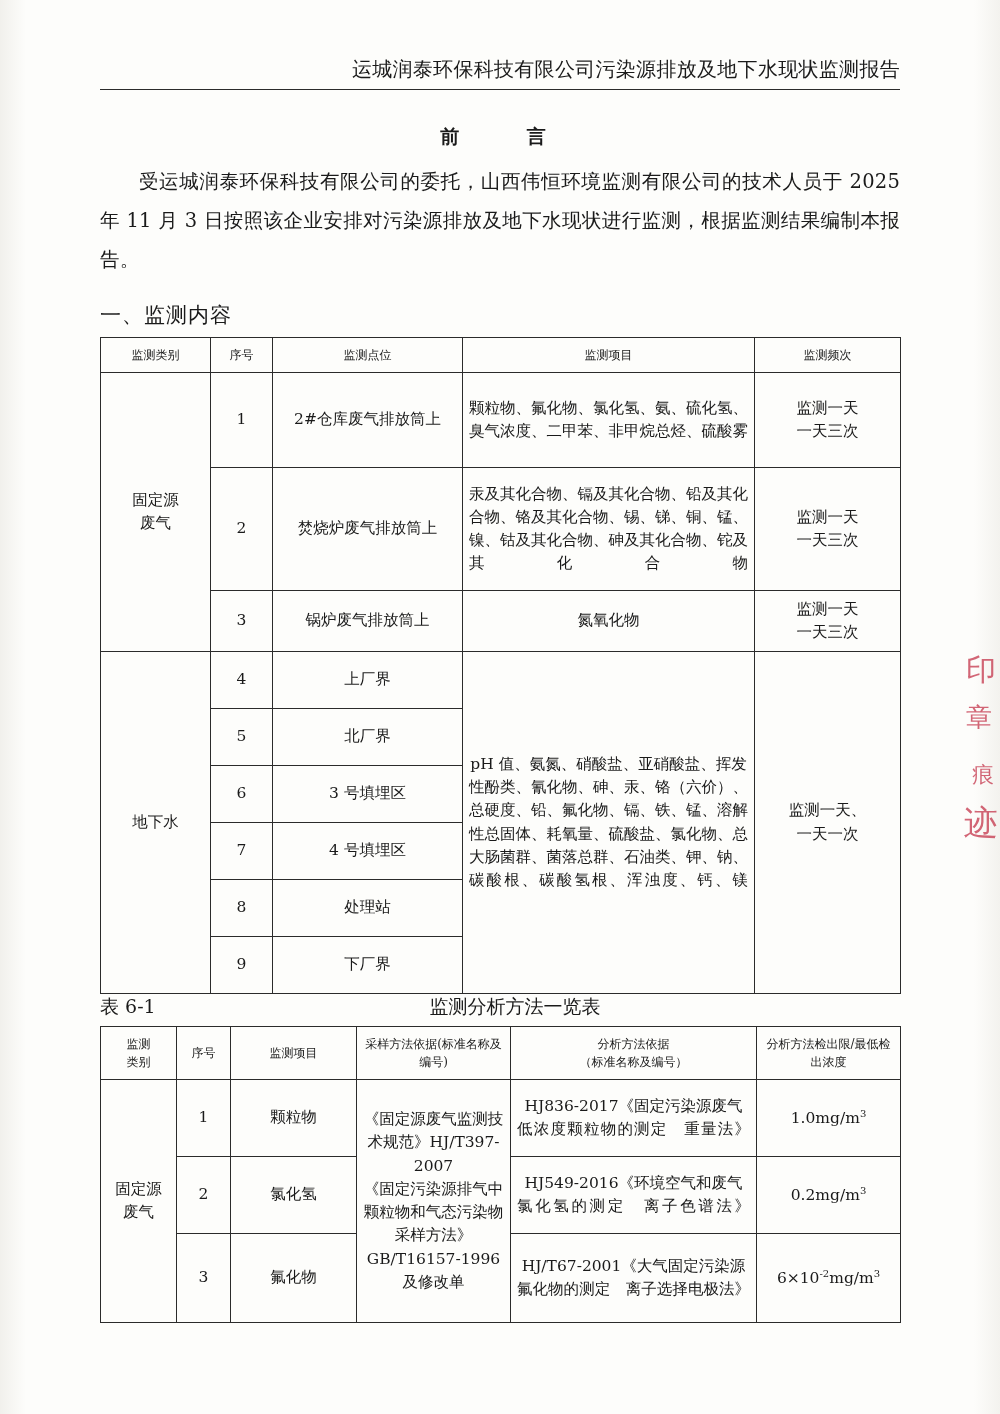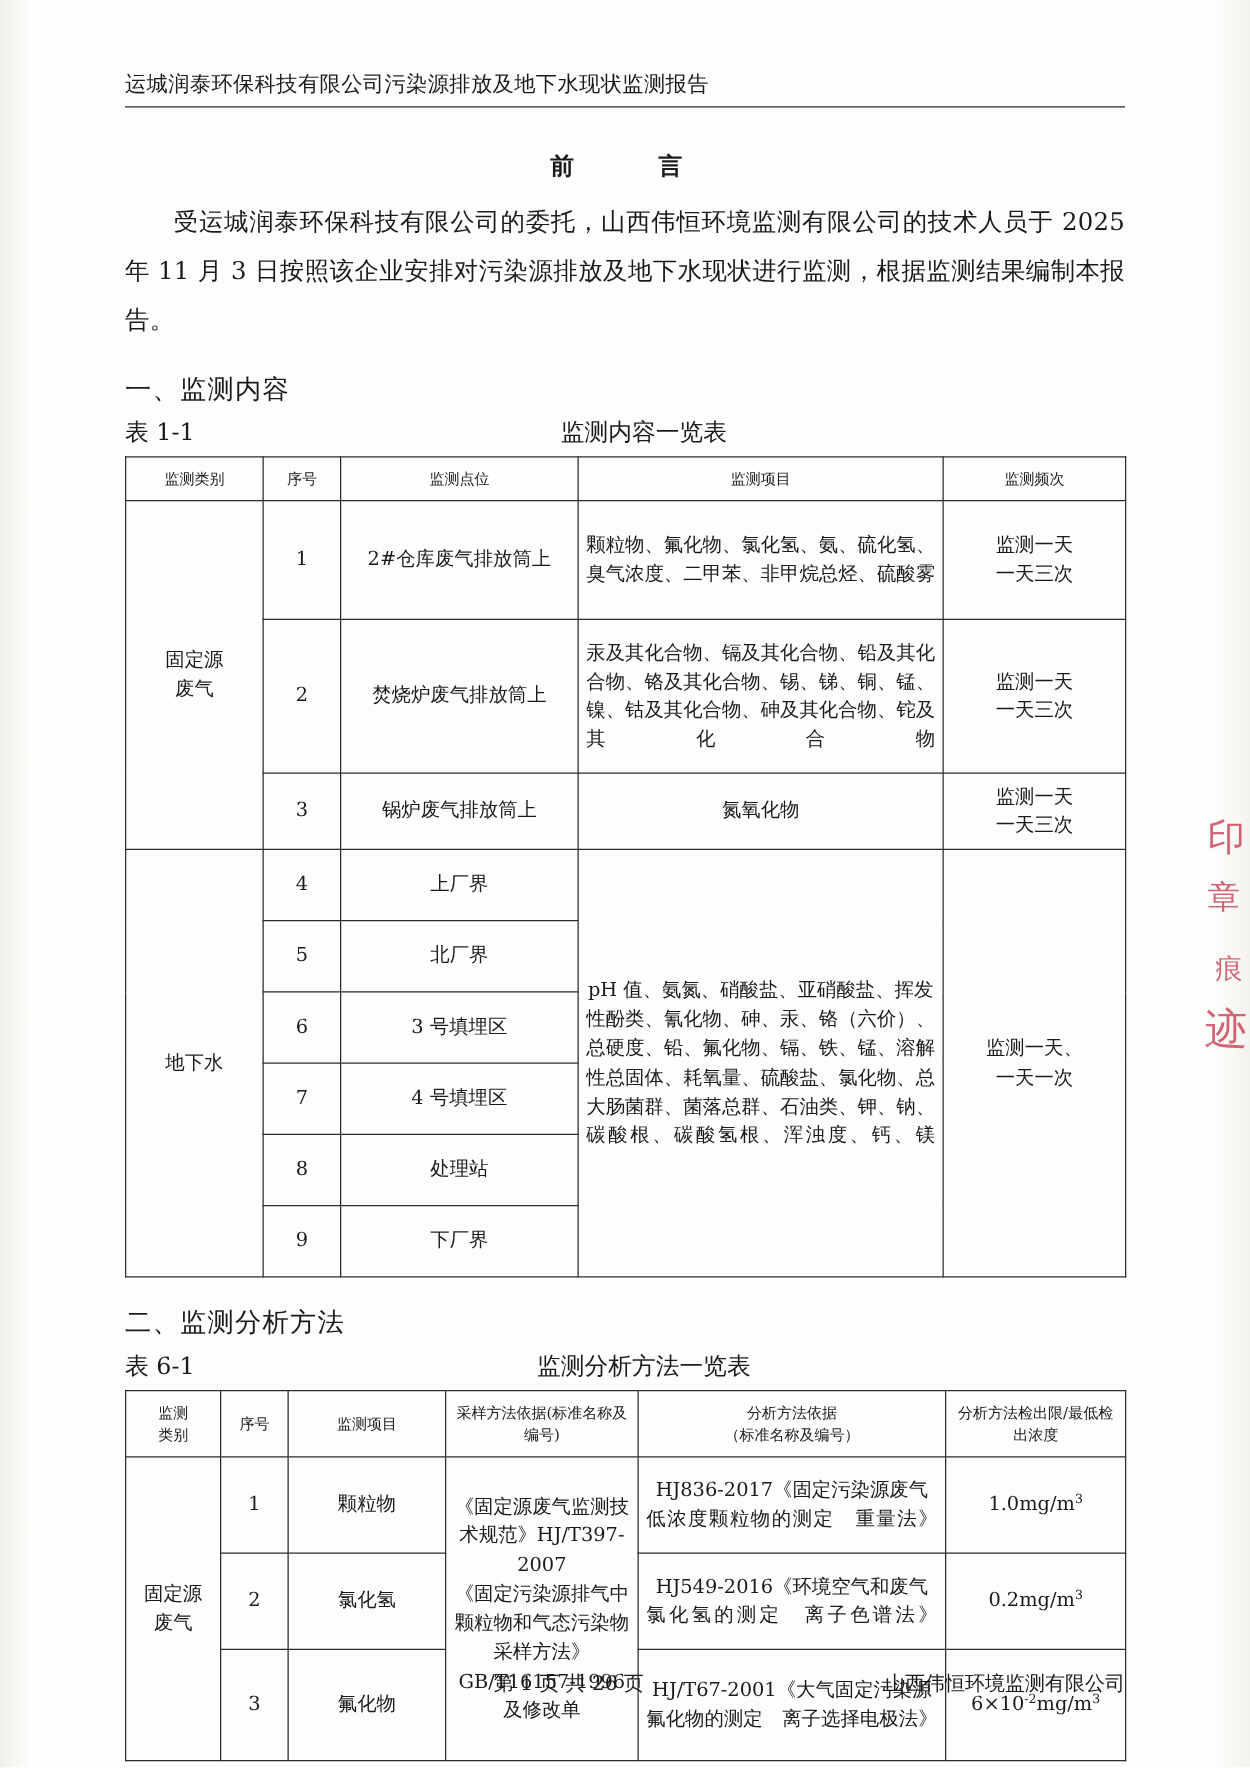--- a/index.html
+++ b/index.html
@@ -34,22 +34,22 @@
     background: linear-gradient(to left, #f3f2ee, #fdfdfb);
   }
   .content {
     position: absolute;
     left: 100px;
     top: 56px;
     width: 800px;
   }
   
   .doc-header {
-    text-align: left;
-    font-size: 17px;
+    text-align: right;
+    font-size: 20px;
     letter-spacing: 0.3px;
     padding-bottom: 6px;
     border-bottom: 1.6px solid #2b2b2b;
     font-family: "DejaVu Serif", "Liberation Serif", serif;
   }
   
   .doc-title {
     text-align: center;
     font-size: 19px;
     font-weight: bold;
@@ -164,24 +164,20 @@
   <div class="content">
 
     <div class="doc-header">运城润泰环保科技有限公司污染源排放及地下水现状监测报告</div>
 
     <div class="doc-title">前　 言</div>
 
     <div class="para">受运城润泰环保科技有限公司的委托，山西伟恒环境监测有限公司的技术人员于 2025 年 11 月 3 日按照该企业安排对污染源排放及地下水现状进行监测，根据监测结果编制本报告。</div>
 
     <div class="sec-head">一、监测内容</div>
 
-    <div class="tbl-caption">
-      <span class="tnum">表 1-1</span>
-      <span class="ttitle">监测内容一览表</span>
-    </div>
 
     <table class="doc">
       <colgroup>
         <col style="width:110px">
         <col style="width:62px">
         <col style="width:190px">
         <col style="width:292px">
         <col style="width:146px">
       </colgroup>
       <thead>
@@ -242,21 +238,20 @@
           <td style="height:46px">8</td>
           <td>处理站</td>
         </tr>
         <tr>
           <td style="height:46px">9</td>
           <td>下厂界</td>
         </tr>
       </tbody>
     </table>
 
-    <div class="sec-head">二、监测分析方法</div>
 
     <div class="tbl-caption">
       <span class="tnum">表 6-1</span>
       <span class="ttitle">监测分析方法一览表</span>
     </div>
 
     <table class="doc">
       <colgroup>
         <col style="width:76px">
         <col style="width:54px">
@@ -299,17 +294,13 @@
           <td>3</td>
           <td>氟化物</td>
           <td class="just" style="height:78px">HJ/T67-2001《大气固定污染源氟化物的测定　离子选择电极法》</td>
           <td><span>6×10</span><span class="sup">-2</span><span>mg/m</span><span class="sup">3</span></td>
         </tr>
       </tbody>
     </table>
 
   </div>
 
-  <div class="doc-footer">
-    <div class="pg">第 1 页 共 26 页</div>
-    <div class="org">山西伟恒环境监测有限公司</div>
-  </div>
 </div>
 
 </body></html>

